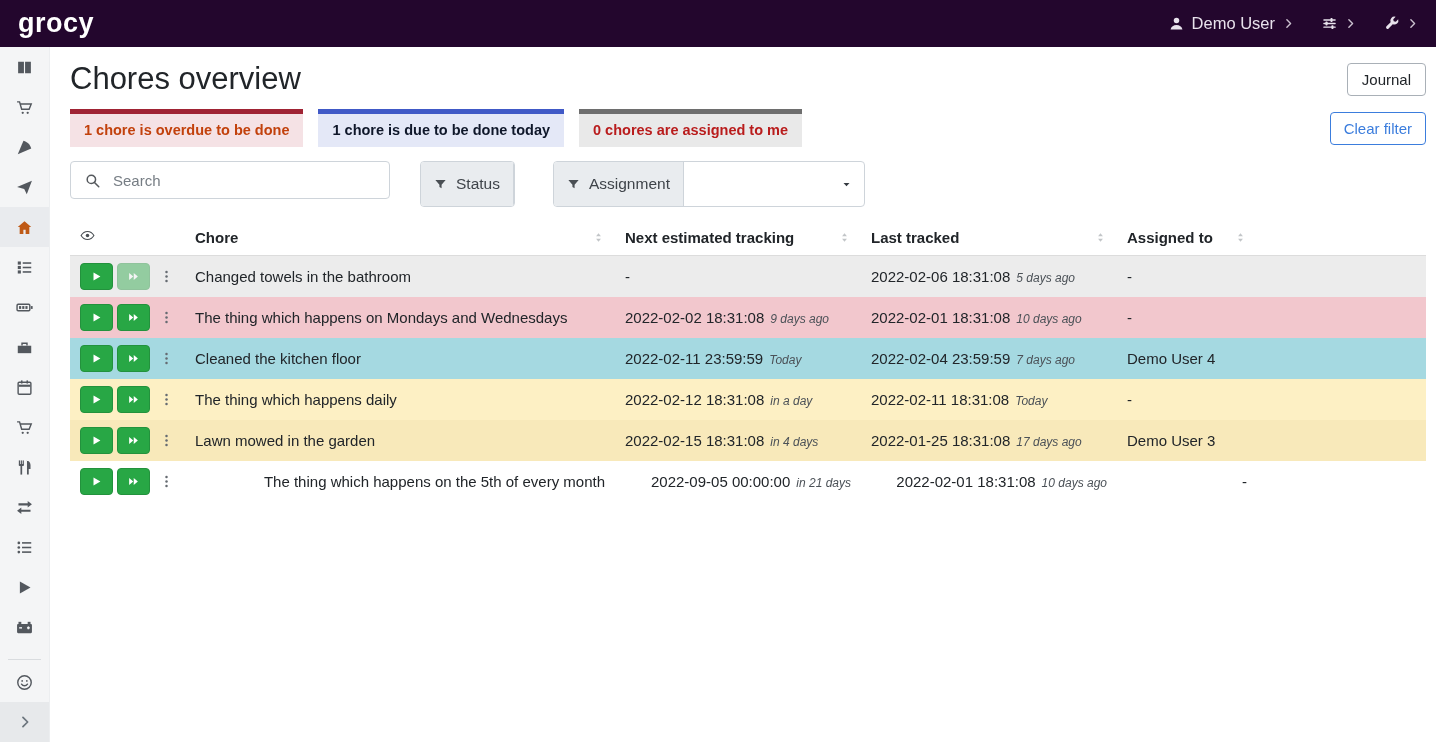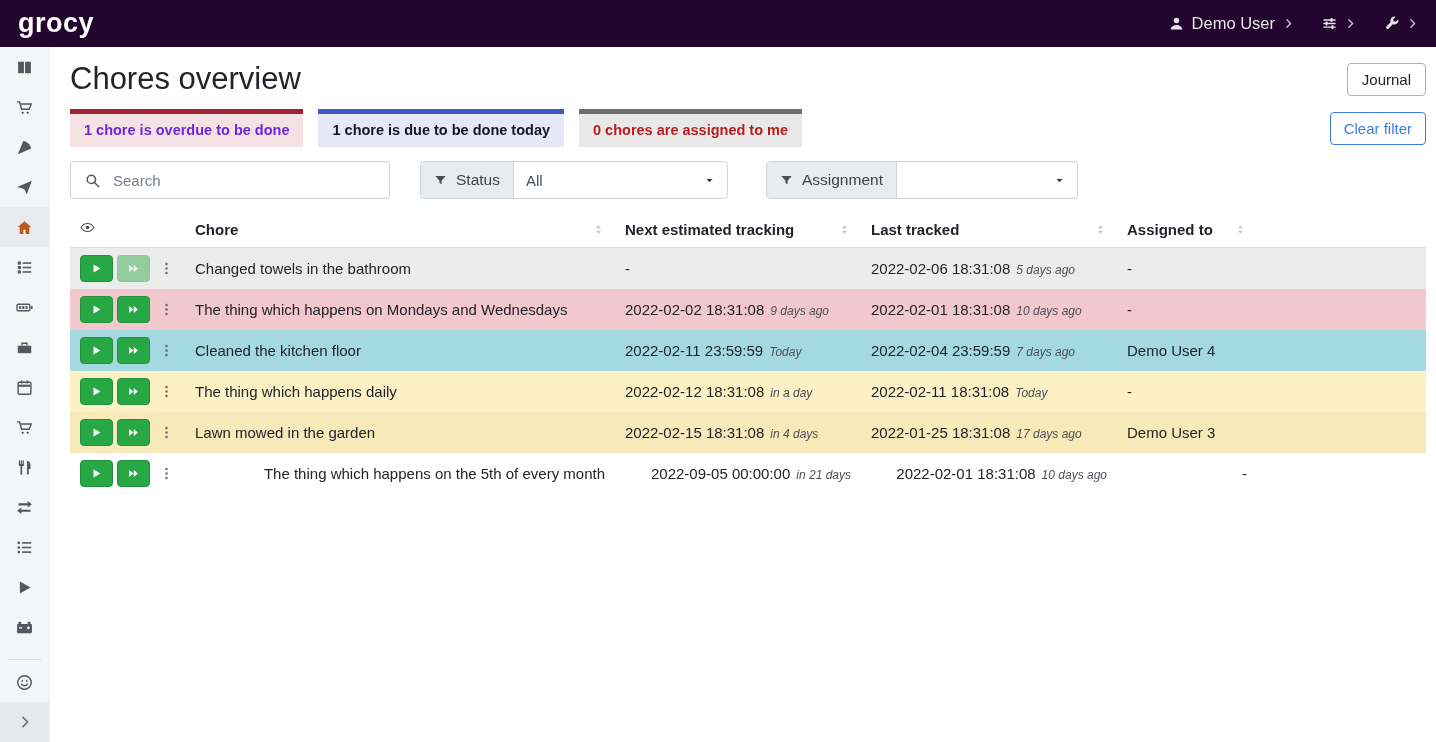--- a/index.html
+++ b/index.html
@@ -61,21 +61,21 @@
   
   .filter-row { display: flex; margin-bottom: 14px; }
   .search-group {
     width: 320px; height: 38px; display: flex; align-items: stretch;
     border: 1px solid var(--border, #ced4da); border-radius: 4px; background: #fff;
   }
   .ig-icon { width: 42px; display: flex; align-items: center; justify-content: center; color: #55595d; font-size: 15px; }
   .search-group input { border: 0; outline: 0; flex: 1; font: inherit; font-size: 15px; color: #495057; padding-right: 10px; background: transparent; }
   .search-group input::placeholder { color: #767d84; }
   .input-group {
-    display: flex; height: 38px; border: 1px solid var(--border, #ced4da);
+    display: flex; height: 46px; border: 1px solid var(--border, #ced4da);
     border-radius: 4px; background: #fff; overflow: hidden;
   }
   .fg-status { margin-left: 30px; }
   .fg-assign { margin-left: 38px; }
   .ig-text {
     background: #e9ecef; border-right: 1px solid var(--border, #ced4da);
     display: flex; align-items: center; gap: 9px; padding: 0 13px; font-size: 15.5px; color: #3f444a;
   }
   .ig-text .ic { font-size: 13px; color: #4a4f54; }
   .select {
@@ -321,21 +321,21 @@
 </aside>
 
 <main class="main">
 
   <div class="page-header">
     <h1>Chores overview</h1>
     <button class="btn btn-journal">Journal</button>
   </div>
 
   <div class="banner-row">
-    <div class="banner" style="background: rgb(245, 226, 229); border-top-color: rgb(160, 35, 52); color: #6d28d9;">
+    <div class="banner" style="background: rgb(245, 226, 229); border-top-color: rgb(160, 35, 52); color: #c2410c;">
         <span>1 chore is overdue to be done</span>
       </div>
       <div class="banner" style="background: rgb(228, 232, 247); border-top-color: rgb(64, 89, 199); color: #0f172a;">
         <span>1 chore is due to be done today</span>
       </div>
       <div class="banner" style="background: rgb(233, 233, 233); border-top-color: rgb(110, 110, 110); color: #b91c1c;">
         <span>0 chores are assigned to me</span>
       </div>
     <button class="btn btn-clear">Clear filter</button>
   </div>
@@ -355,28 +355,20 @@
 
     <div class="input-group fg-status">
       <span class="ig-text">
         <span class="ic">
             <svg viewBox="0 0 24 24" fill="currentColor">
               <path d="M2.5 3.5h19L14 12.4V19l-4-2.6v-4z"></path>
             </svg>
           </span>
         <span>Status</span>
       </span>
-      <div class="select sel-status">
-        <span>All</span>
-        <span class="ic caret">
-            <svg viewBox="0 0 24 24" fill="currentColor">
-              <path d="M5.5 8.5h13L12 16z"></path>
-            </svg>
-          </span>
-      </div>
     </div>
 
     <div class="input-group fg-assign">
       <span class="ig-text">
         <span class="ic">
             <svg viewBox="0 0 24 24" fill="currentColor">
               <path d="M2.5 3.5h19L14 12.4V19l-4-2.6v-4z"></path>
             </svg>
           </span>
         <span>Assignment</span>

